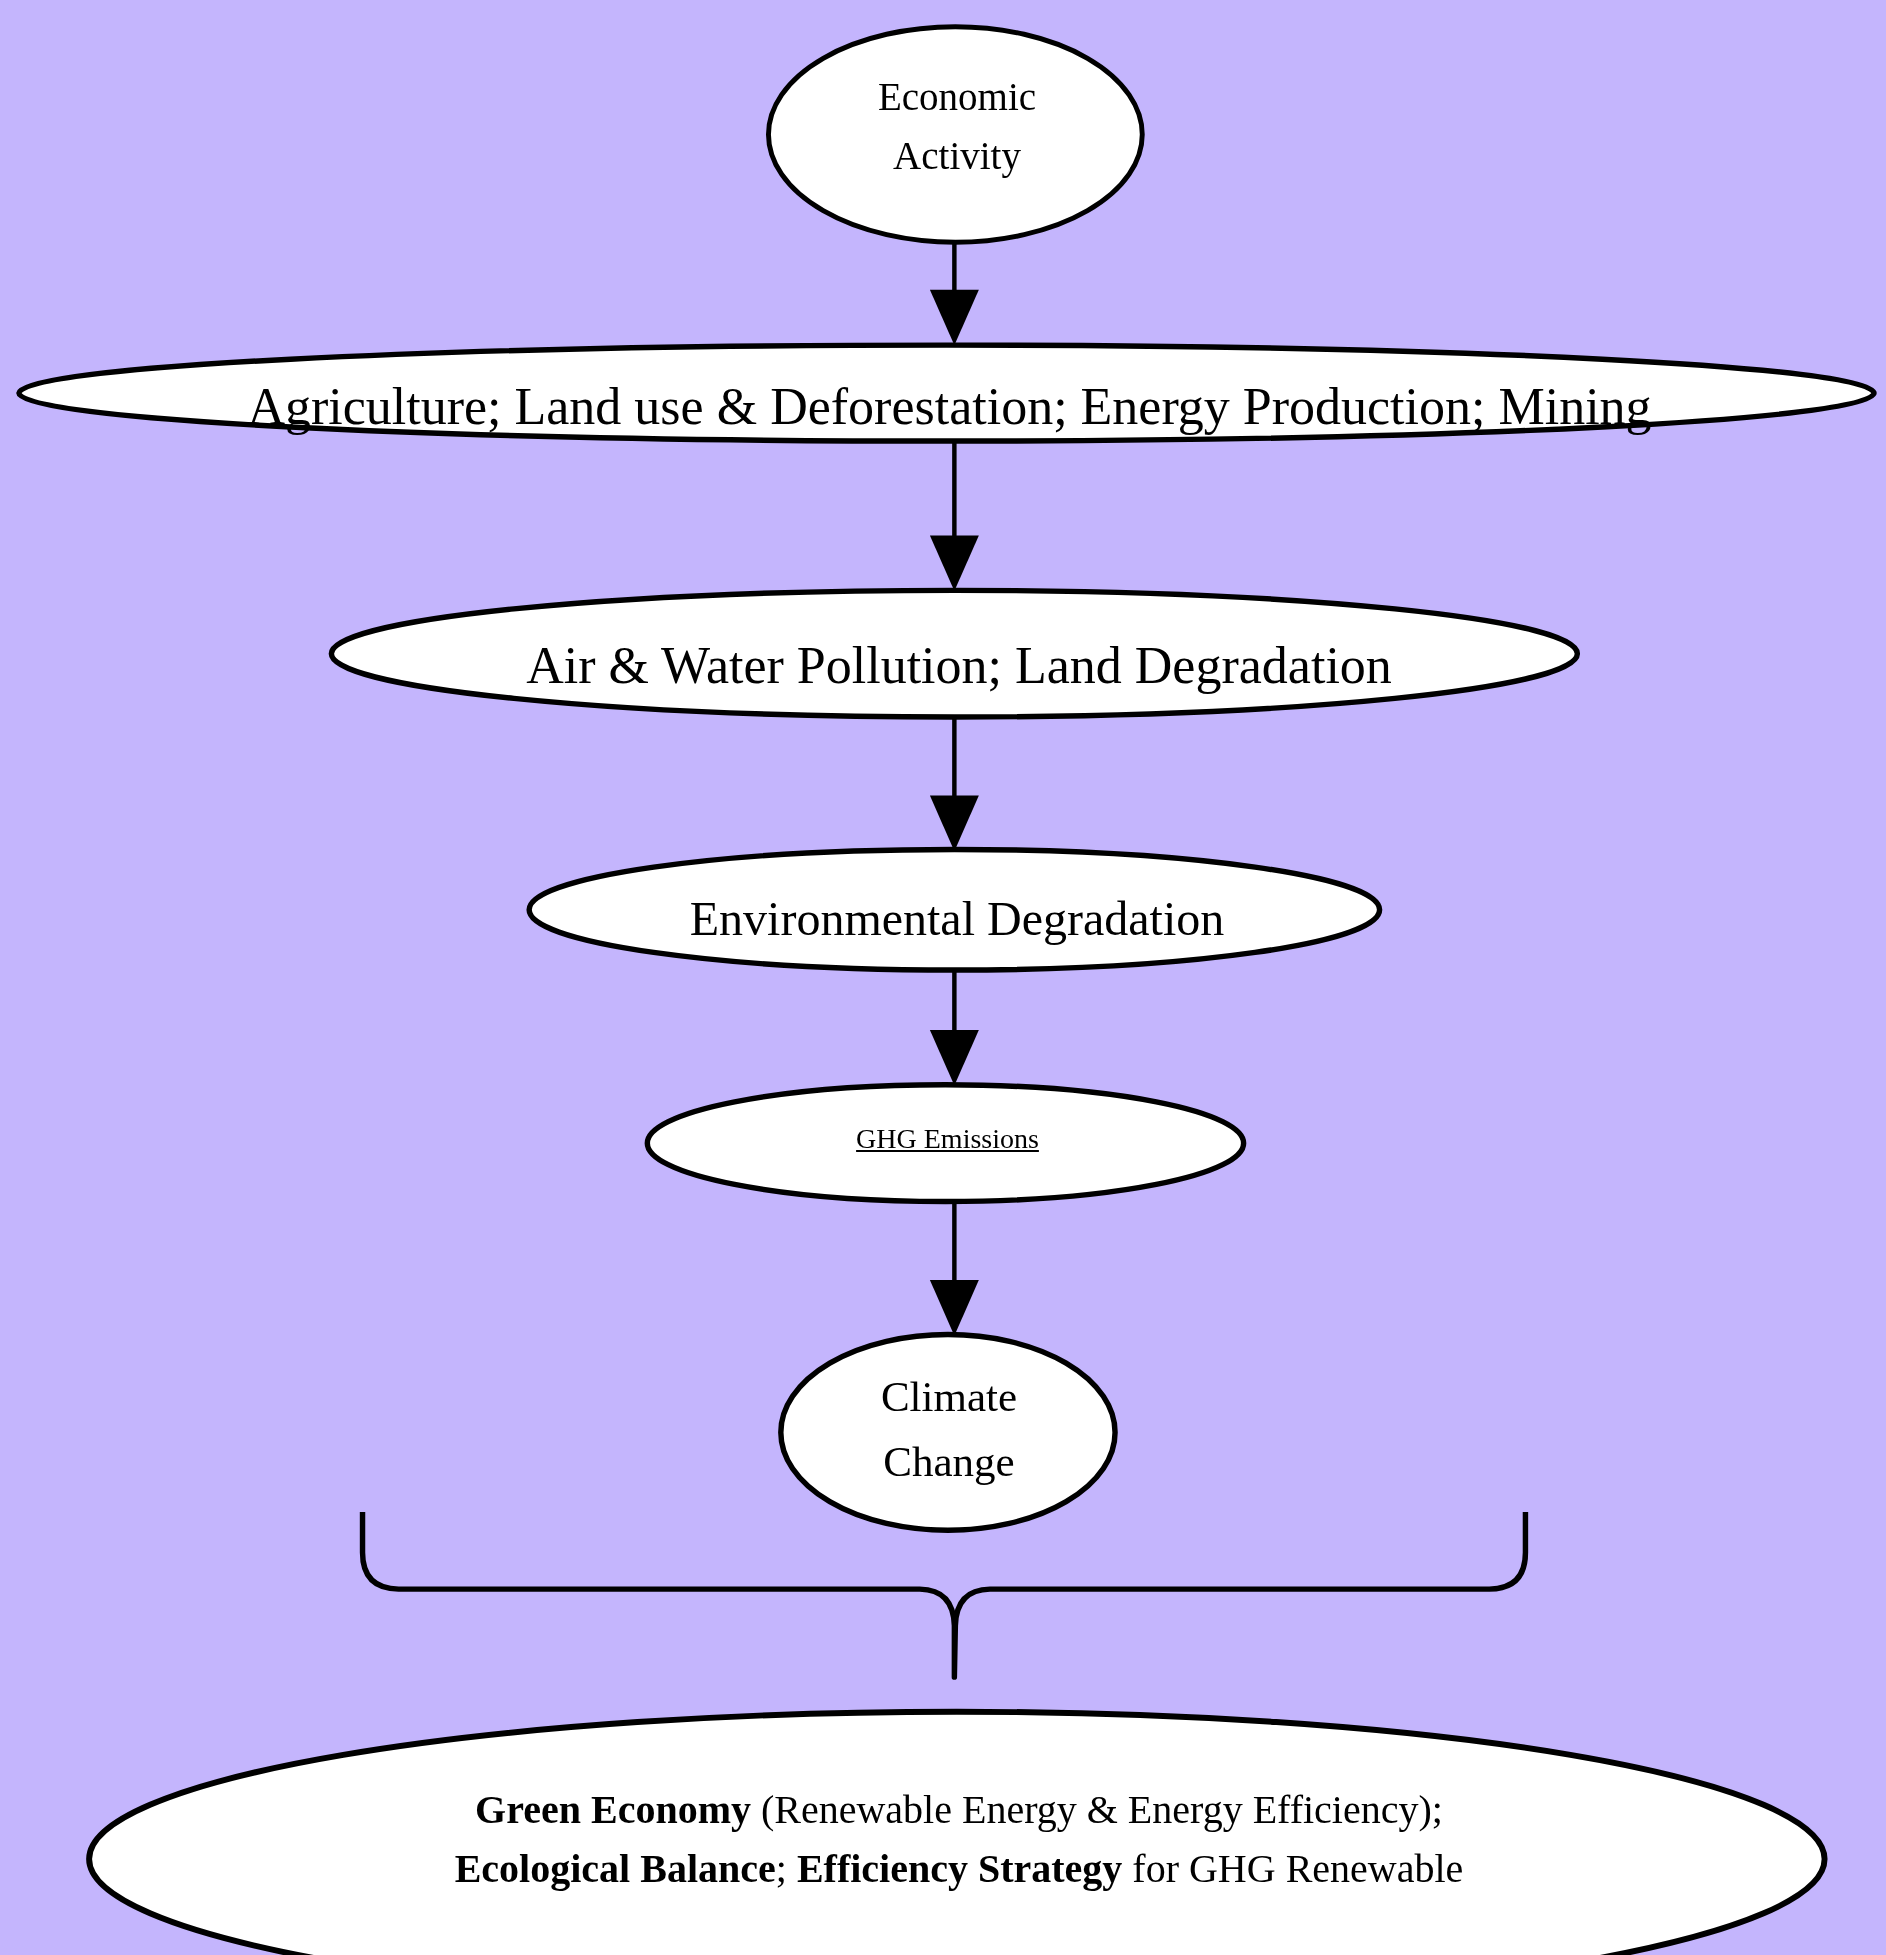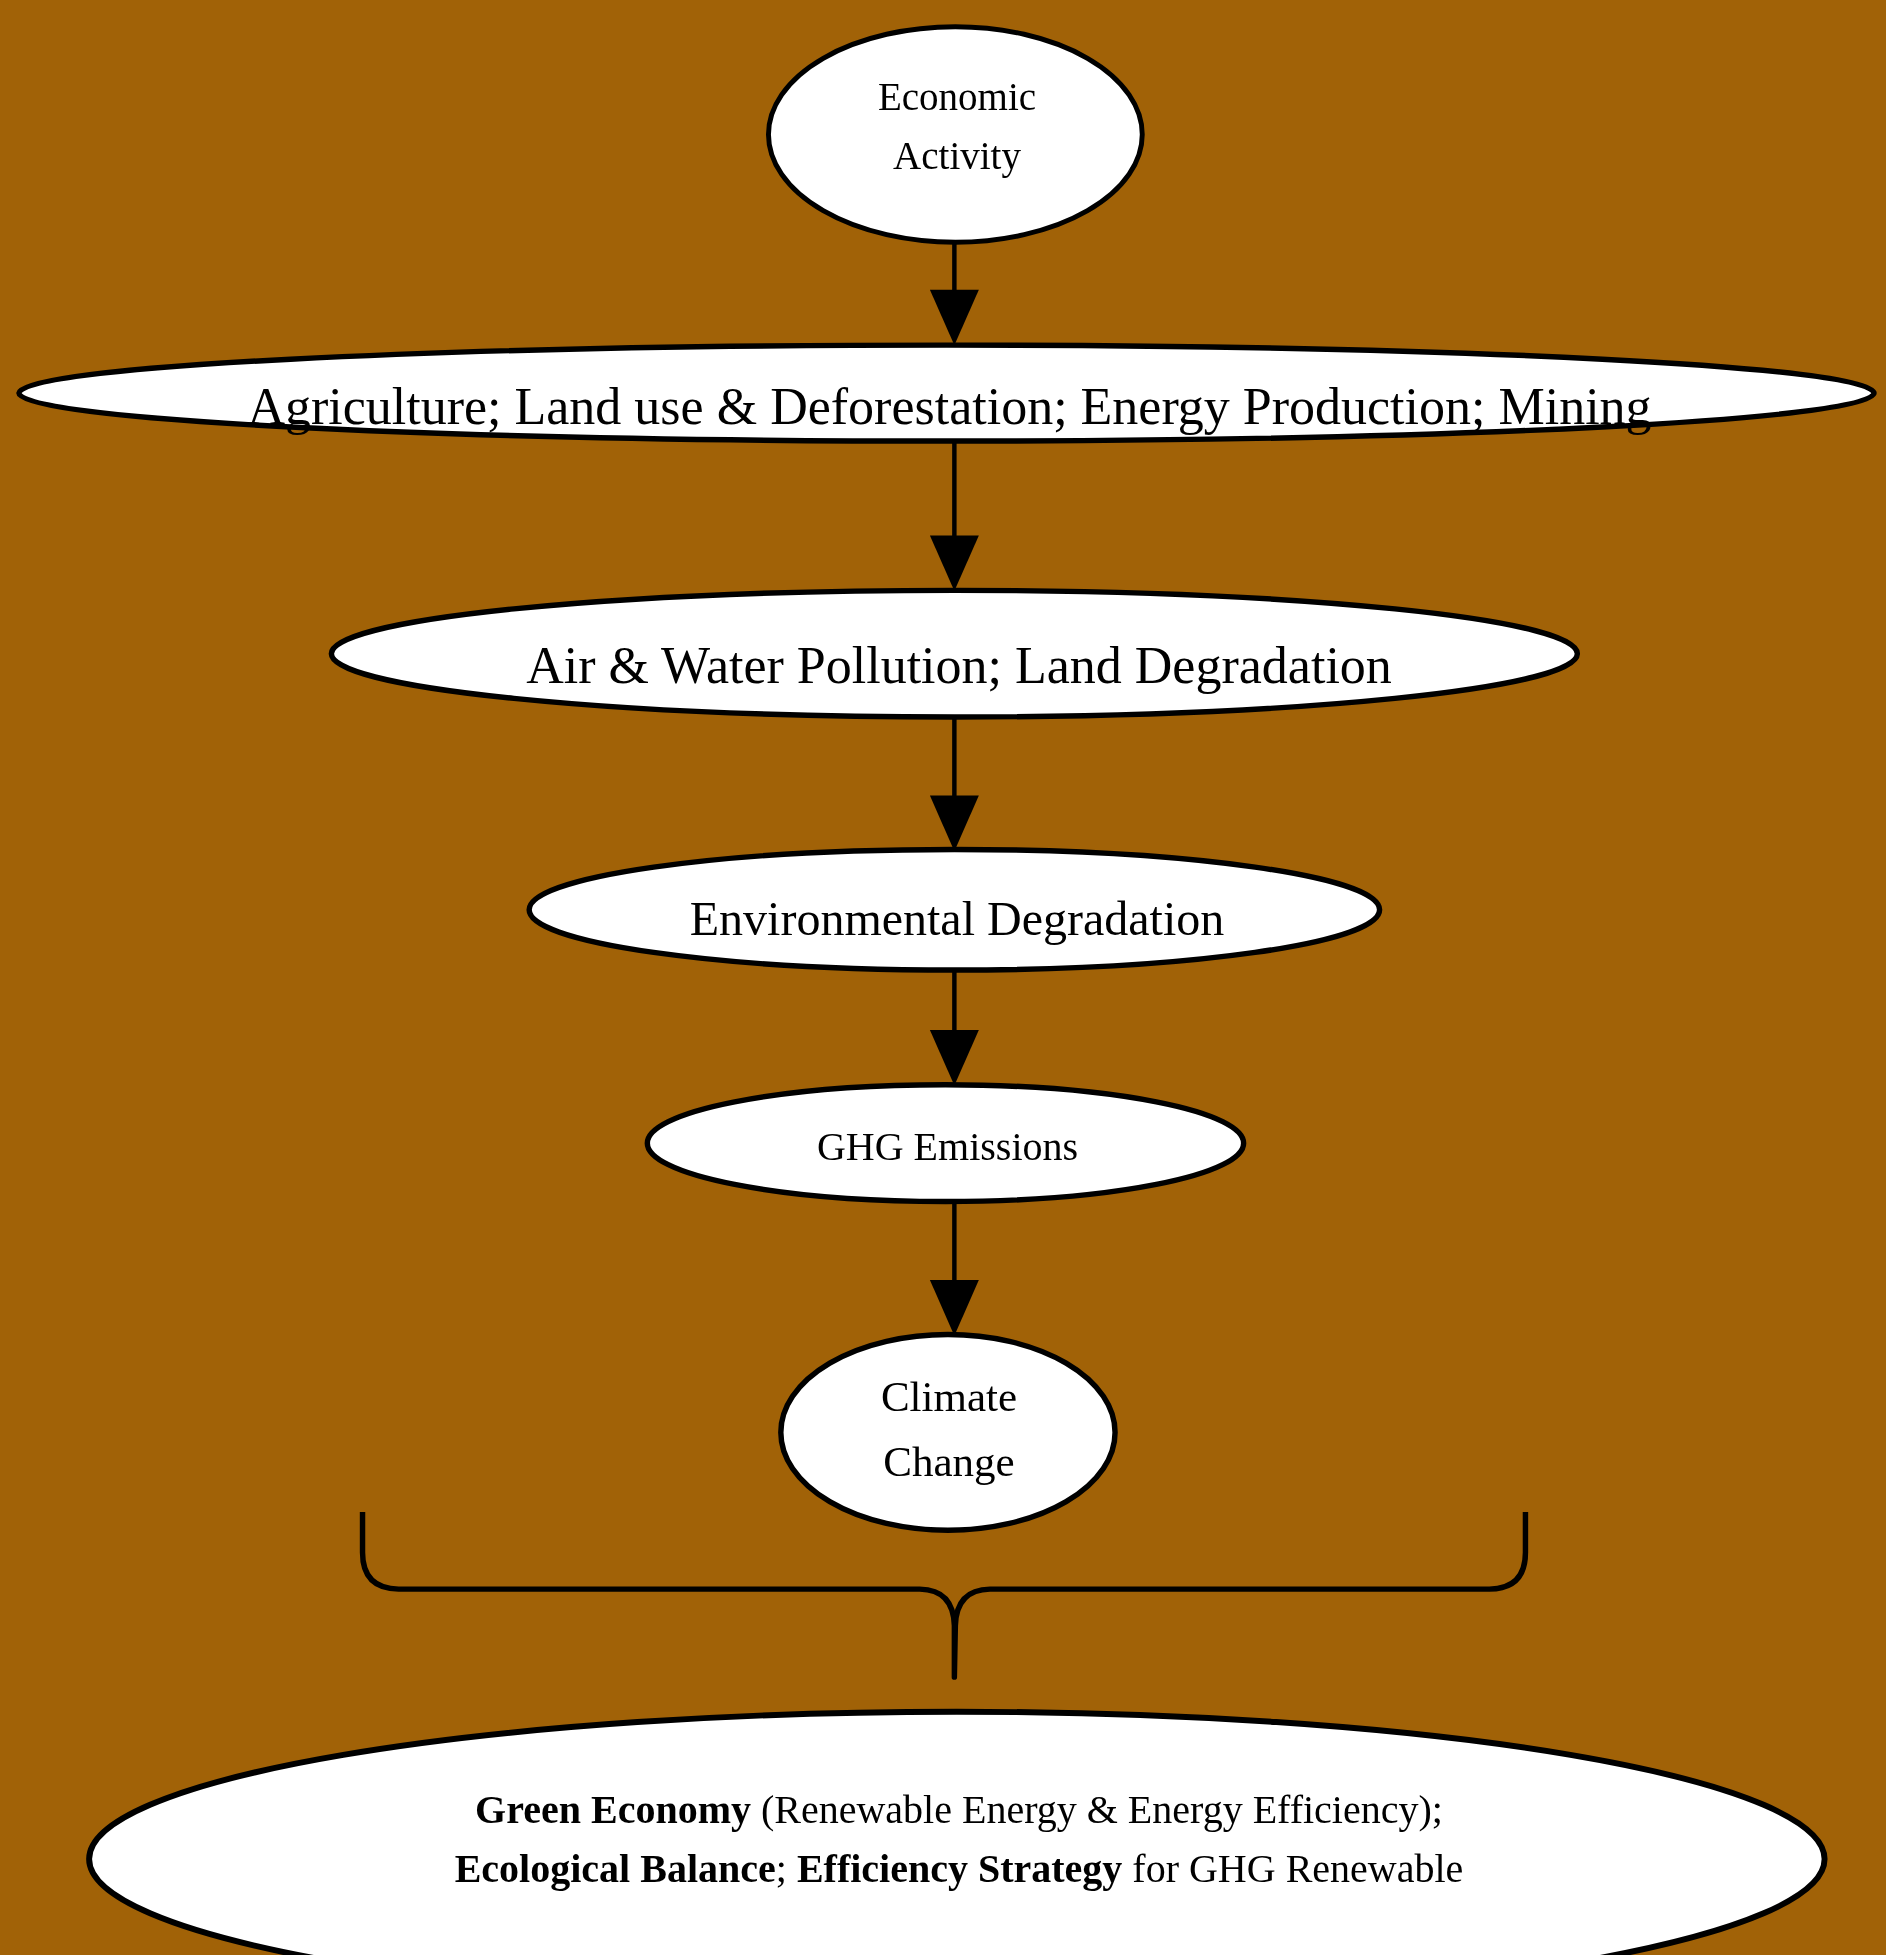--- a/index.html
+++ b/index.html
@@ -7,21 +7,21 @@
     padding: 0;
     background: #ffffff;
   }
   body {
     font-family: "Liberation Serif", "DejaVu Serif", serif;
   }
   #diagram-root {
     position: relative;
     width: 1886px;
     height: 1955px;
-    background: #a16207;
+    background: #c4b5fd;
     overflow: hidden;
   }
   #diagram-svg {
     position: absolute;
     top: 0;
     left: 0;
     width: 1886px;
     height: 1955px;
     display: block;
   }
@@ -46,21 +46,22 @@
   .lbl-pollution {
     left: 346px; top: 629px; width: 1226px;
     font-size: 52px;
   }
   .lbl-env-degradation {
     left: 539px; top: 885px; width: 836px;
     font-size: 48px;
   }
   .lbl-ghg {
     left: 658px; top: 1119px; width: 579px;
-    font-size: 40px;
+    font-size: 28px;
+    text-decoration: underline;
   }
   .lbl-climate-change {
     left: 781px; top: 1364px; width: 336px;
     font-size: 43px;
     line-height: 1.52;
   }
   .lbl-green-economy {
     left: 148px; top: 1780px; width: 1622px;
     font-size: 40px;
     line-height: 1.48;

